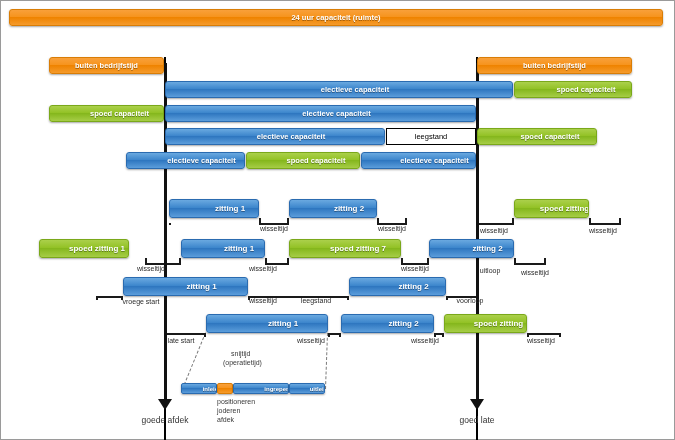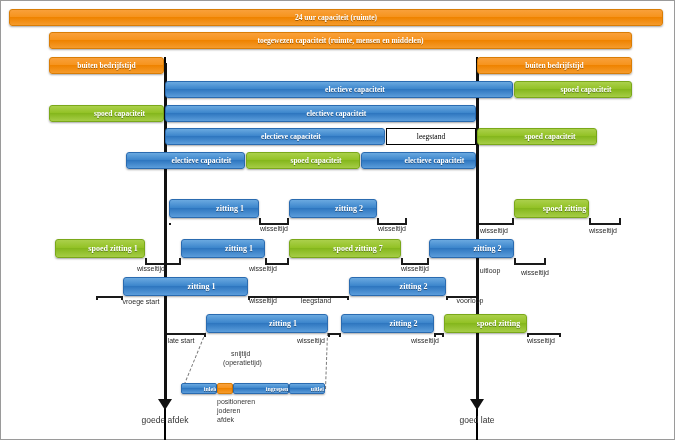--- a/index.html
+++ b/index.html
@@ -25,21 +25,20 @@
     font-weight:bold;
     display:flex;
     align-items:center;
     justify-content:center;
     text-align:left;
     white-space:nowrap;
     overflow:hidden;
     text-shadow:0 1px 0 rgba(0,0,0,.35);
     box-shadow:0 1px 2px rgba(0,0,0,.35);
     z-index:6;
-    font-family:Liberation Serif, serif;
   }
   .bar.orange{
     background:linear-gradient(to bottom,#f9a03a 0%,#f6941e 45%,#ef8300 50%,#f59b2c 100%);
     border:1px solid #d97d06;
   }
   .bar.blue{
     background:linear-gradient(to bottom,#6aa9e0 0%,#3d86cc 45%,#2f77c0 50%,#5b9ddb 100%);
     border:1px solid #2a6bb0;
     padding-left:32px;
   }
@@ -132,37 +131,36 @@
     overflow:hidden;
   }
 </style>
 </head>
 <body>
 
 <div id="stage">
     <div class="vline" style="left: 163px; top: 56px; height: 384px;"></div>
     <div class="vline" style="left: 475px; top: 56px; height: 384px;"></div>
     <div class="bar orange" style="left: 8px; top: 8px; width: 654px; height: 17px; font-size: 7.5px;">24 uur capaciteit (ruimte)</div>
-    <div class="bar orange" style="left: 48px; top: 31px; width: 583px; height: 17px; font-size: 7.5px;">toegewezen capaciteit (ruimte, mensen en middelen)</div>
     <div class="bar orange" style="left: 48px; top: 56px; width: 115px; height: 17px; font-size: 7.5px;">buiten bedrijfstijd</div>
     <div class="bar orange" style="left: 476px; top: 56px; width: 155px; height: 17px; font-size: 7.5px;">buiten bedrijfstijd</div>
     <div class="bar blue" style="left: 164px; top: 80px; width: 348px; height: 17px; font-size: 7.5px;">electieve capaciteit</div>
     <div class="bar green" style="left: 513px; top: 80px; width: 118px; height: 17px; font-size: 7.5px;">spoed capaciteit</div>
     <div class="bar green" style="left: 48px; top: 104px; width: 115px; height: 17px; font-size: 7.5px;">spoed capaciteit</div>
     <div class="bar blue" style="left: 164px; top: 104px; width: 311px; height: 17px; font-size: 7.5px;">electieve capaciteit</div>
     <div class="bar blue" style="left: 164px; top: 127px; width: 220px; height: 17px; font-size: 7.5px;">electieve capaciteit</div>
     <div class="bar white" style="left: 385px; top: 127px; width: 90px; height: 17px; font-size: 7.5px;">leegstand</div>
     <div class="bar green" style="left: 476px; top: 127px; width: 120px; height: 17px; font-size: 7.5px;">spoed capaciteit</div>
     <div class="bar blue" style="left: 125px; top: 151px; width: 119px; height: 17px; font-size: 7.5px;">electieve capaciteit</div>
     <div class="bar green" style="left: 245px; top: 151px; width: 114px; height: 17px; font-size: 7.5px;">spoed capaciteit</div>
     <div class="bar blue" style="left: 360px; top: 151px; width: 115px; height: 17px; font-size: 7.5px;">electieve capaciteit</div>
     <div class="bar blue" style="left: 168px; top: 198px; width: 90px; height: 19px; font-size: 8px;">zitting 1</div>
     <div class="bar blue" style="left: 288px; top: 198px; width: 88px; height: 19px; font-size: 8px;">zitting 2</div>
     <div class="bar green" style="left: 513px; top: 198px; width: 75px; height: 19px; font-size: 8px;">spoed zitting</div>
-    <div class="bar green" style="left: 54px; top: 238px; width: 90px; height: 19px; font-size: 8px;">spoed zitting 1</div>
+    <div class="bar green" style="left: 38px; top: 238px; width: 90px; height: 19px; font-size: 8px;">spoed zitting 1</div>
     <div class="bar blue" style="left: 180px; top: 238px; width: 84px; height: 19px; font-size: 8px;">zitting 1</div>
     <div class="bar green" style="left: 288px; top: 238px; width: 112px; height: 19px; font-size: 8px;">spoed zitting 7</div>
     <div class="bar blue" style="left: 428px; top: 238px; width: 85px; height: 19px; font-size: 8px;">zitting 2</div>
     <div class="bar blue" style="left: 122px; top: 276px; width: 125px; height: 19px; font-size: 8px;">zitting 1</div>
     <div class="bar blue" style="left: 348px; top: 276px; width: 97px; height: 19px; font-size: 8px;">zitting 2</div>
     <div class="bar blue" style="left: 205px; top: 313px; width: 122px; height: 19px; font-size: 8px;">zitting 1</div>
     <div class="bar blue" style="left: 340px; top: 313px; width: 93px; height: 19px; font-size: 8px;">zitting 2</div>
     <div class="bar green" style="left: 443px; top: 313px; width: 83px; height: 19px; font-size: 8px;">spoed zitting</div>
     <div class="vseg" style="left: 258px; top: 217px; height: 5px;"></div>
     <div class="seg" style="left: 258px; top: 222px; width: 30px;"></div>

